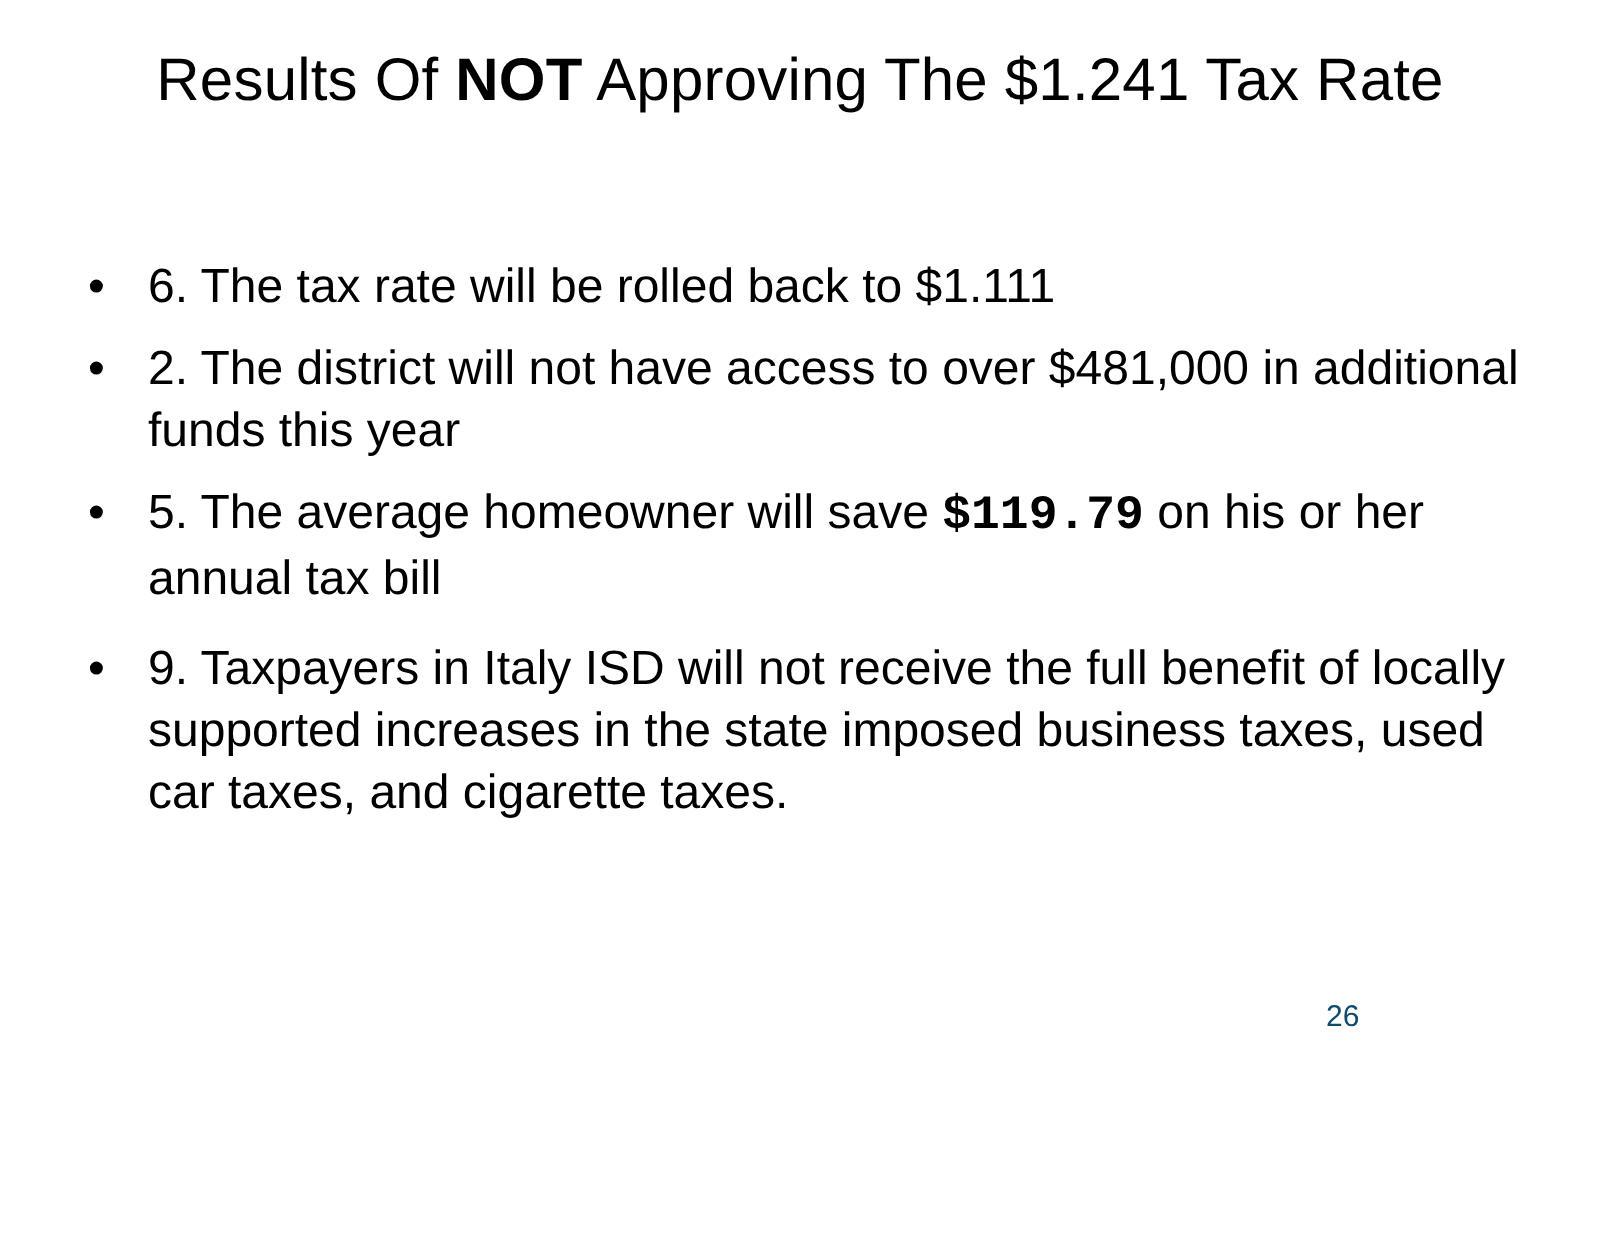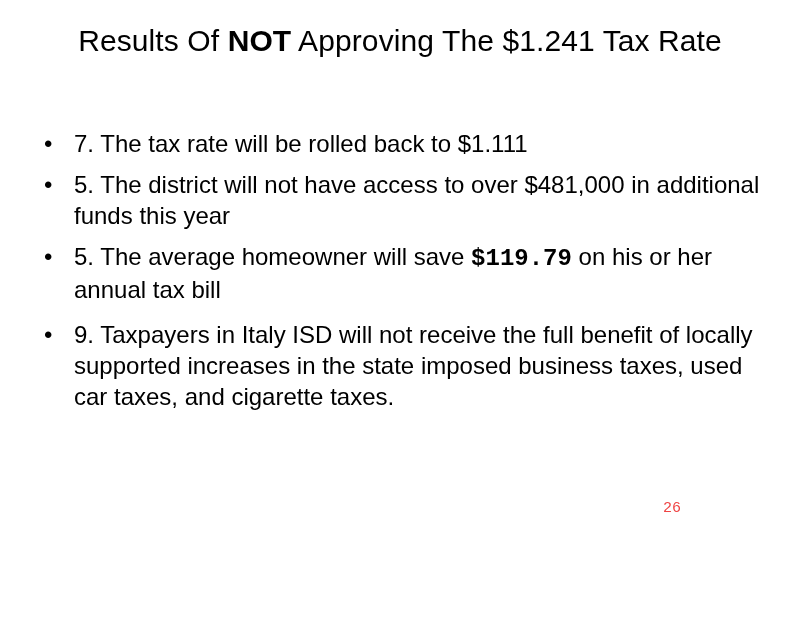--- a/index.html
+++ b/index.html
@@ -67,43 +67,42 @@
   }
   .spaced {
     margin-bottom: 14px;
   }
   .page-number {
     position: absolute;
     left: 663px;
     top: 500px;
     font-size: 15px;
     line-height: 18px;
-    color: #ef4444;
-    font-family: Liberation Mono, monospace;
+    color: #0c4a6e;
   }
 </style>
 </head>
 <body>
 
 <div class="slide">
 
   <div class="slide-title">
     <span>Results Of </span><b>NOT</b><span> Approving The $1.241 Tax Rate</span>
   </div>
 
   <ul class="bullets">
 
     <li class="bullet">
       <span class="dot">•</span>
-      <span class="txt">7.  The tax rate will be rolled back to $1.111</span>
+      <span class="txt">6.  The tax rate will be rolled back to $1.111</span>
     </li>
 
     <li class="bullet">
       <span class="dot">•</span>
-      <span class="txt">5.  The district will not have access to over $481,000 in additional funds this year</span>
+      <span class="txt">2.  The district will not have access to over $481,000 in additional funds this year</span>
     </li>
 
     <li class="bullet spaced">
       <span class="dot">•</span>
       <span class="txt"><span>5.  The average homeowner will save </span><b>$119.79</b><span> on his or her annual tax bill</span></span>
     </li>
 
     <li class="bullet">
       <span class="dot">•</span>
       <span class="txt">9.  Taxpayers in Italy ISD will not receive the full benefit of locally supported increases in the state imposed business taxes, used car taxes, and cigarette taxes.</span>

